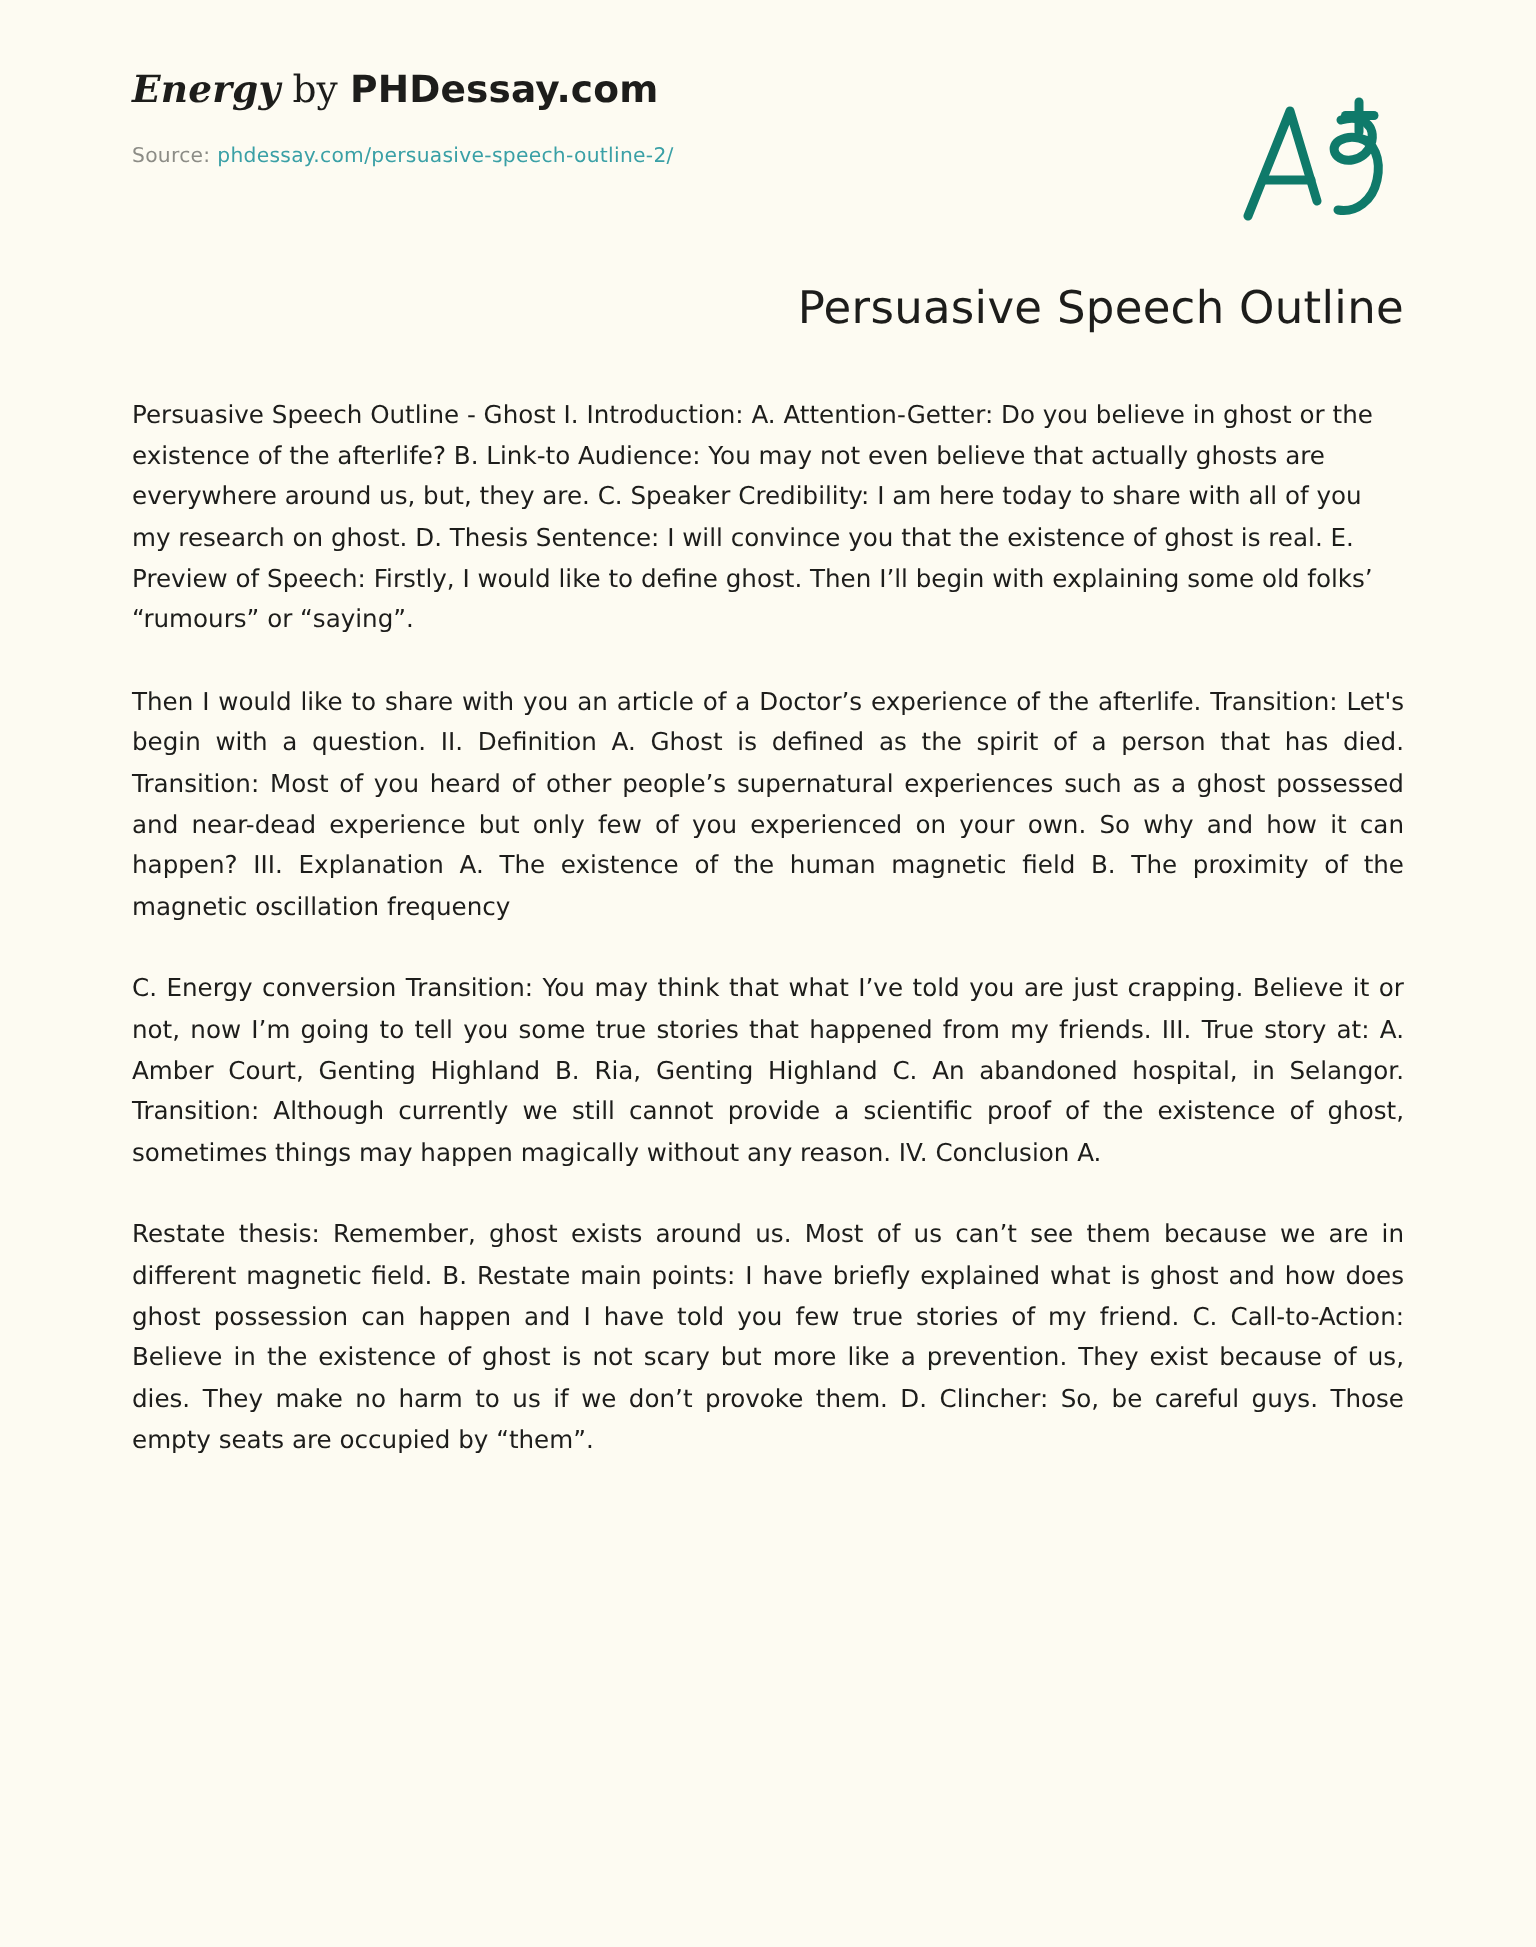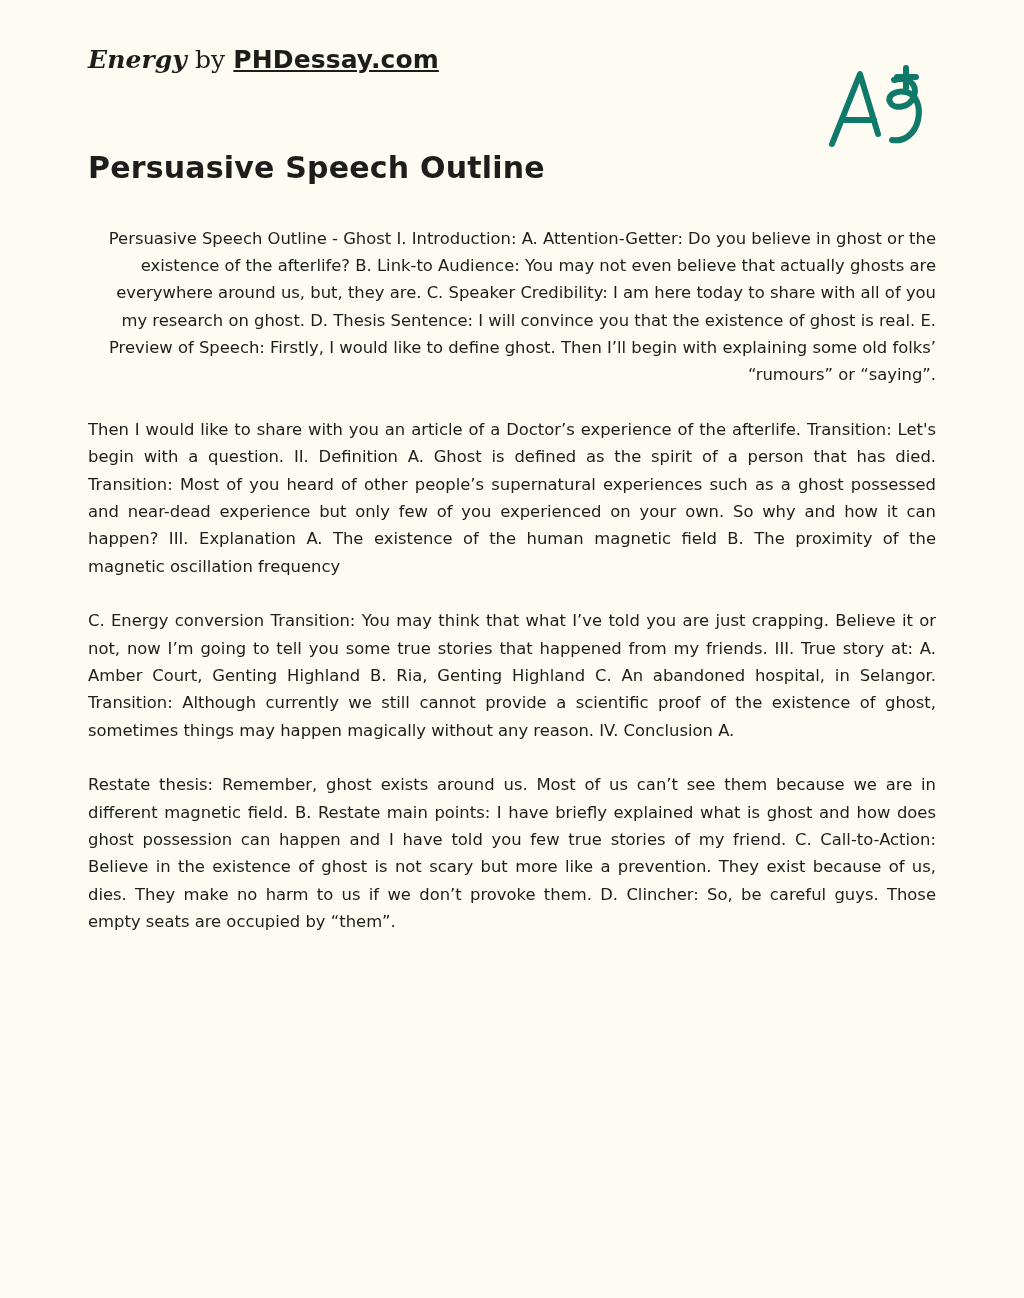--- a/index.html
+++ b/index.html
@@ -34,21 +34,20 @@
     font-family: "DejaVu Serif", serif;
     font-style: italic;
     font-weight: 700;
   }
   .brand .brand-by {
     font-family: "DejaVu Serif", serif;
     font-weight: 400;
   }
   .brand .brand-site {
     font-weight: 700;
-    text-decoration: underline;
   }
   .source-row {
     margin-top: 22px;
     font-size: 13.5px;
     color: #8c8c86;
     letter-spacing: 0.2px;
   }
   .source-row .source-link {
     color: #3aa0a6;
     text-decoration: none;
@@ -58,51 +57,56 @@
     top: 62px;
     right: 92px;
     width: 110px;
     height: 92px;
   }
   .logo svg { display: block; }
   h1.doc-title {
     margin: 0;
     padding-top: 76px;
     font-size: 30px;
-    font-weight: 700;
+    font-weight: 400;
     letter-spacing: 0.2px;
     color: #1d1d1b;
+    text-align: right;
   }
   .body-copy {
     padding-top: 40px;
   }
   .body-copy p {
     margin: 0 0 27px 0;
     font-size: 16.4px;
     line-height: 1.67;
     text-align: justify;
     color: #1d1d1b;
   }
   .body-copy p.first {
-    text-align: right;
+    text-align: left;
   }
 </style>
 </head>
 <body>
 
 <div class="page">
 
   <div class="brand-row">
     <div class="brand">
       <span class="brand-italic">Energy</span>
       <span class="brand-by">by</span>
       <span class="brand-site">PHDessay.com</span>
     </div>
   </div>
 
+  <div class="source-row">
+    <span>Source:</span>
+    <a class="source-link" href="#">phdessay.com/persuasive-speech-outline-2/</a>
+  </div>
 
   <div class="logo">
     <svg viewBox="0 0 110 92" width="110" height="92" aria-hidden="true">
       <g fill="none" stroke="#0f7a6a" stroke-width="6" stroke-linecap="round" stroke-linejoin="round">
         <path d="M10 82 L38 12 L56 72"></path>
         <path d="M20 58 L52 58"></path>
         <path d="M72 18 C86 14, 96 22, 92 34 C88 46, 72 48, 68 40 C65 33, 74 28, 84 30 C94 32, 99 44, 96 58 C93 72, 82 80, 70 78"></path>
         <path d="M84 6 L84 26"></path>
         <path d="M75 15 L94 15"></path>
       </g>

